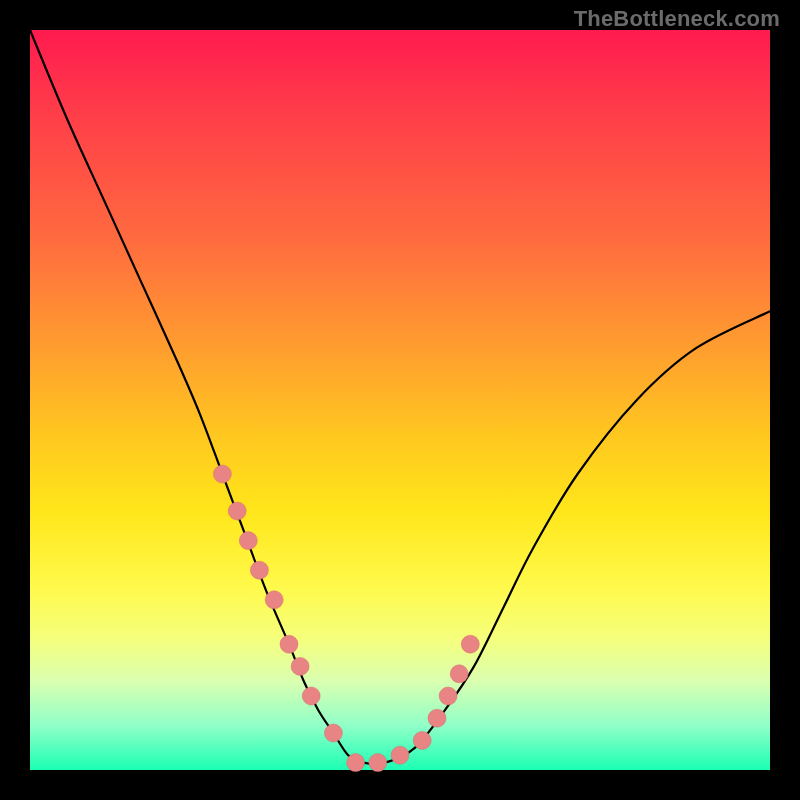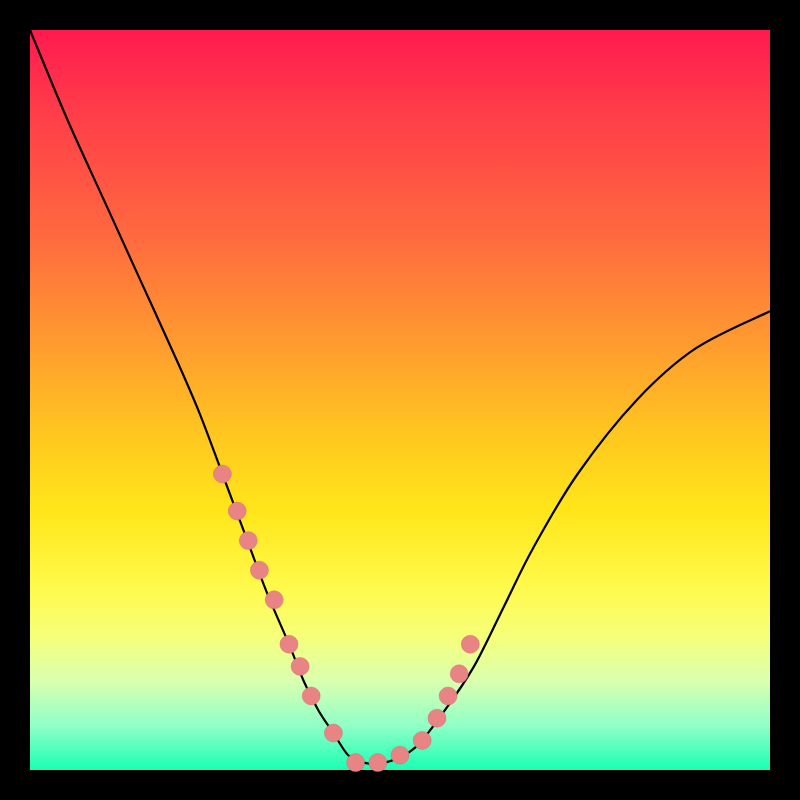--- a/index.html
+++ b/index.html
@@ -67,20 +67,21 @@
   .bead {
     fill: #e98484;
     stroke: #d46f6f;
     stroke-width: 0.5;
   }
 </style>
 </head>
 <body>
 
 <div class="frame">
+  <div class="watermark">TheBottleneck.com</div>
 
   <div class="plot">
     <svg class="curve" viewBox="0 0 740 740">
       <path id="curve-path" class="curve-path" d="M 0,0 C 6.166666666666667,14.799999999999992 24.666666666666664,60.433333333333294 37,88.79999999999995 C 49.333333333333336,117.16666666666661 61.666666666666664,143.0666666666666 74,170.19999999999993 C 86.33333333333333,197.33333333333326 98.66666666666667,224.46666666666664 111,251.59999999999997 C 123.33333333333333,278.7333333333333 138.13333333333333,310.79999999999995 148,332.99999999999994 C 157.86666666666667,355.19999999999993 162.8,366.3 170.20000000000002,384.8 C 177.60000000000002,403.3 185,424.26666666666665 192.4,444 C 199.8,463.73333333333335 207.2,483.46666666666664 214.6,503.2 C 222,522.9333333333333 229.4,543.9 236.8,562.4 C 244.20000000000002,580.9 252.83333333333334,599.4000000000001 259,614.2 C 265.1666666666667,629 268.8666666666667,640.1 273.8,651.2 C 278.73333333333335,662.3000000000001 283.6666666666667,672.1666666666666 288.6,680.8 C 293.53333333333336,689.4333333333333 298.46666666666664,695.6 303.4,703 C 308.3333333333333,710.4 313.26666666666665,720.2666666666667 318.2,725.2 C 323.1333333333333,730.1333333333334 326.8333333333333,731.3666666666667 333,732.6 C 339.1666666666667,733.8333333333334 346.56666666666666,735.0666666666667 355.2,732.6 C 363.8333333333333,730.1333333333333 374.93333333333334,726.4333333333333 384.8,717.8 C 394.6666666666667,709.1666666666666 404.53333333333336,694.3666666666666 414.40000000000003,680.8 C 424.2666666666667,667.2333333333333 434.1333333333333,653.6666666666666 444,636.4 C 453.8666666666667,619.1333333333333 463.73333333333335,596.9333333333334 473.6,577.2 C 483.4666666666667,557.4666666666667 490.86666666666673,540.2 503.20000000000005,518 C 515.5333333333334,495.8 530.3333333333334,468.6666666666667 547.6,444 C 564.8666666666667,419.3333333333333 587.0666666666666,390.96666666666664 606.8,370 C 626.5333333333333,349.03333333333336 643.8,333.00000000000006 666,318.20000000000005 C 688.2,303.40000000000003 727.6666666666666,287.3666666666667 740,281.2"></path>
       <g id="beads">
           <circle cx="192.4" cy="444.0" r="9" class="bead"></circle>
           <circle cx="207.2" cy="481.0" r="9" class="bead"></circle>
           <circle cx="218.3" cy="510.6" r="9" class="bead"></circle>
           <circle cx="229.4" cy="540.2" r="9" class="bead"></circle>
           <circle cx="244.2" cy="569.8" r="9" class="bead"></circle>

